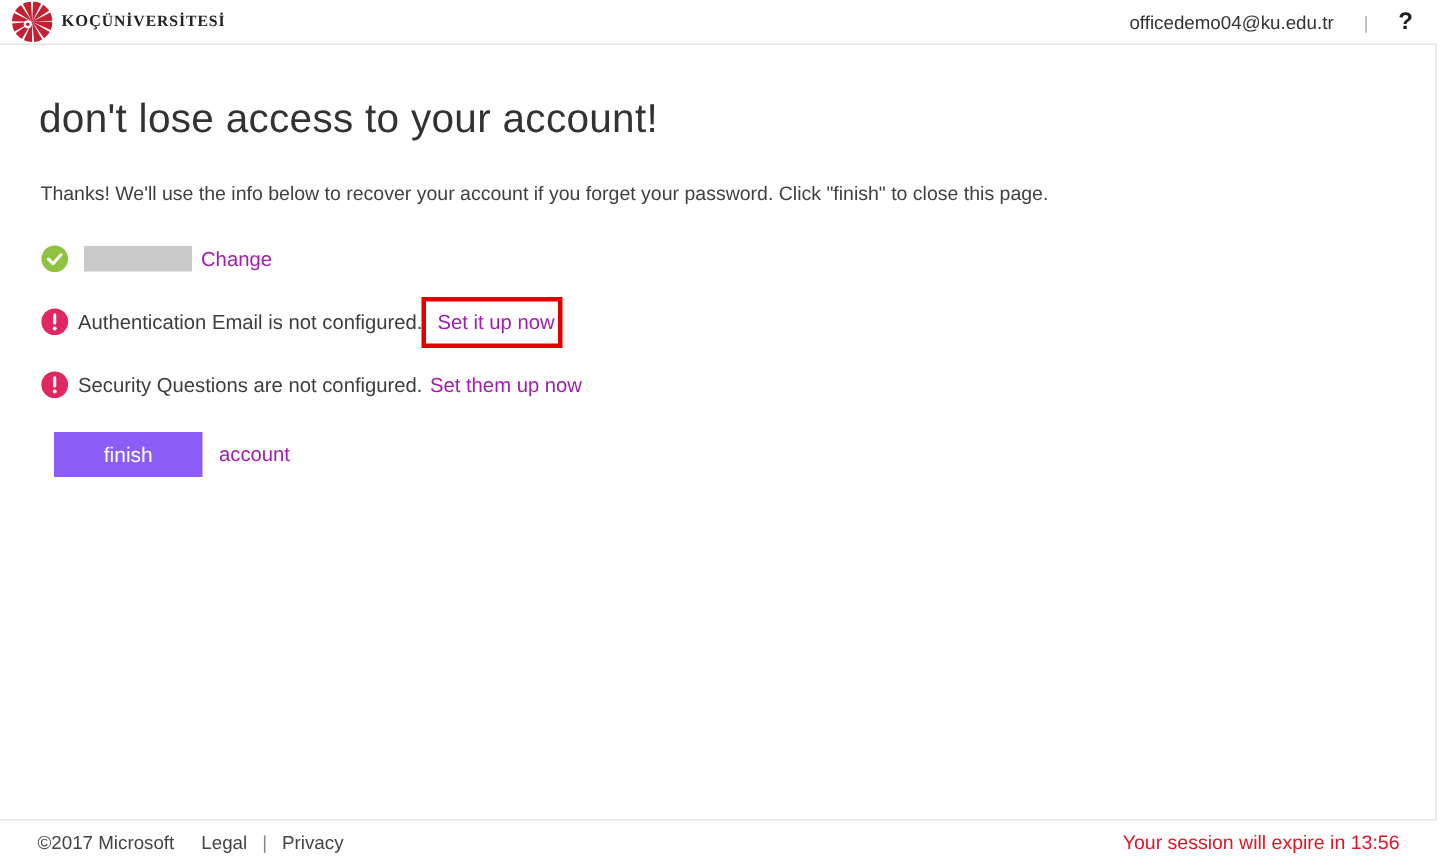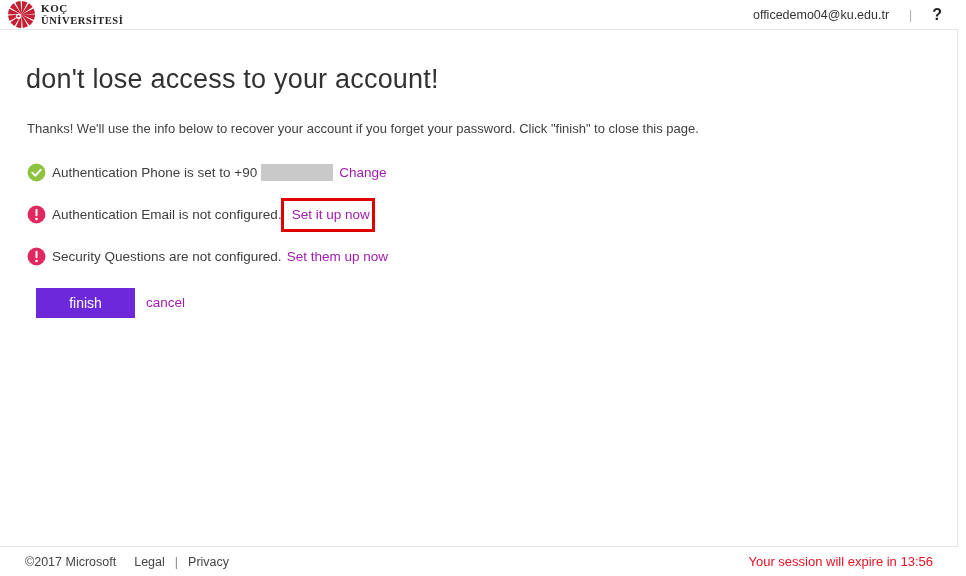--- a/index.html
+++ b/index.html
@@ -8,21 +8,21 @@
 
   .page { position:relative; width:966px; height:576px; background:#fff; overflow:hidden; }
 
   
   .topbar { position:absolute; top:0; left:0; width:958px; height:30px; background:#fff;
             border-bottom:1px solid #e4e4e4; }
   .right-edge { position:absolute; top:30px; left:957px; width:1px; height:546px; background:#e4e4e4; }
 
   .logo { position:absolute; left:8px; top:1px; display:flex; align-items:center; gap:6px; }
   .logo-mark { width:27px; height:27px; display:block; }
-  .logo-text { display:flex; flex-direction:column; justify-content:center; line-height:1.05;
+  .logo-text { display:flex; flex-direction:row; justify-content:center; line-height:1.05;
                font-family:"Liberation Serif", serif; font-weight:700; color:#222; letter-spacing:0.6px; }
   .logo-text .l1 { font-size:11px; }
   .logo-text .l2 { font-size:10.5px; }
 
   .header-right { position:absolute; right:24px; top:0; height:30px; display:flex; align-items:center; gap:20px; }
   .account-email { font-size:12.5px; color:#333; }
   .header-sep { font-size:12px; color:#aaa; }
   .help { font-size:16px; font-weight:700; color:#1f1f1f; cursor:pointer; }
 
   
@@ -41,21 +41,21 @@
 
   a.link { color:#a21caf; text-decoration:none; cursor:pointer; }
   .change-link { margin-left:6px; }
   .setup-link { margin-left:5px; }
 
   .red-box { position:relative; display:inline-block; margin-left:10px; }
   .red-box::after { content:""; position:absolute; left:-11px; right:-5px; top:-9px; bottom:-10px;
                     border:3px solid #e10000; pointer-events:none; }
 
   .finish-btn { position:absolute; left:36px; top:288px; width:99px; height:30px;
-                background:#6d28d9; color:#fff; border:none; border-radius:0;
+                background:#8b5cf6; color:#fff; border:none; border-radius:0;
                 font-family:inherit; font-size:14px; cursor:pointer; }
   .cancel-link { position:absolute; left:146px; top:288px; line-height:30px; font-size:13.5px; }
 
   
   .footer { position:absolute; left:0; top:546px; width:958px; height:30px; background:#fff;
             border-top:1px solid #e4e4e4; display:flex; align-items:center; justify-content:space-between;
             padding:0 25px; font-size:12.5px; color:#444; }
   .footer-left { display:flex; align-items:center; }
   .footer-left .copyright { margin-right:18px; }
   .footer-left .f-sep { margin:0 10px; color:#888; }
@@ -89,21 +89,20 @@
   </div>
 
   <h1 class="title">don't lose access to your account!</h1>
   <p class="intro">Thanks! We'll use the info below to recover your account if you forget your password. Click "finish" to close this page.</p>
 
   <div class="item-row row-phone">
     <svg class="status-icon" viewBox="0 0 32 32" aria-hidden="true">
       <circle cx="16" cy="16" r="15" fill="#8fc33f"></circle>
       <path d="M9 16.5 L14 21.5 L23 11.5" fill="none" stroke="#fff" stroke-width="3.4" stroke-linecap="round" stroke-linejoin="round"></path>
     </svg>
-    <span>Authentication Phone is set to +90</span>
     <span class="redacted"></span>
     <a class="link change-link">Change</a>
   </div>
 
   <div class="item-row row-email">
     <svg class="status-icon" viewBox="0 0 32 32" aria-hidden="true">
       <circle cx="16" cy="16" r="15" fill="#e0275f"></circle>
       <rect x="14.3" y="6.5" width="3.4" height="12.5" rx="1.7" fill="#fff"></rect>
       <circle cx="16" cy="23.5" r="2.2" fill="#fff"></circle>
     </svg>
@@ -117,21 +116,21 @@
     <svg class="status-icon" viewBox="0 0 32 32" aria-hidden="true">
       <circle cx="16" cy="16" r="15" fill="#e0275f"></circle>
       <rect x="14.3" y="6.5" width="3.4" height="12.5" rx="1.7" fill="#fff"></rect>
       <circle cx="16" cy="23.5" r="2.2" fill="#fff"></circle>
     </svg>
     <span>Security Questions are not configured.</span>
     <a class="link setup-link">Set them up now</a>
   </div>
 
   <button class="finish-btn">finish</button>
-  <a class="link cancel-link">cancel</a>
+  <a class="link cancel-link">account</a>
 
   <footer class="footer">
     <div class="footer-left">
       <span class="copyright">©2017 Microsoft</span>
       <a class="footer-link">Legal</a>
       <span class="f-sep">|</span>
       <a class="footer-link">Privacy</a>
     </div>
     <span class="session">Your session will expire in 13:56</span>
   </footer>

